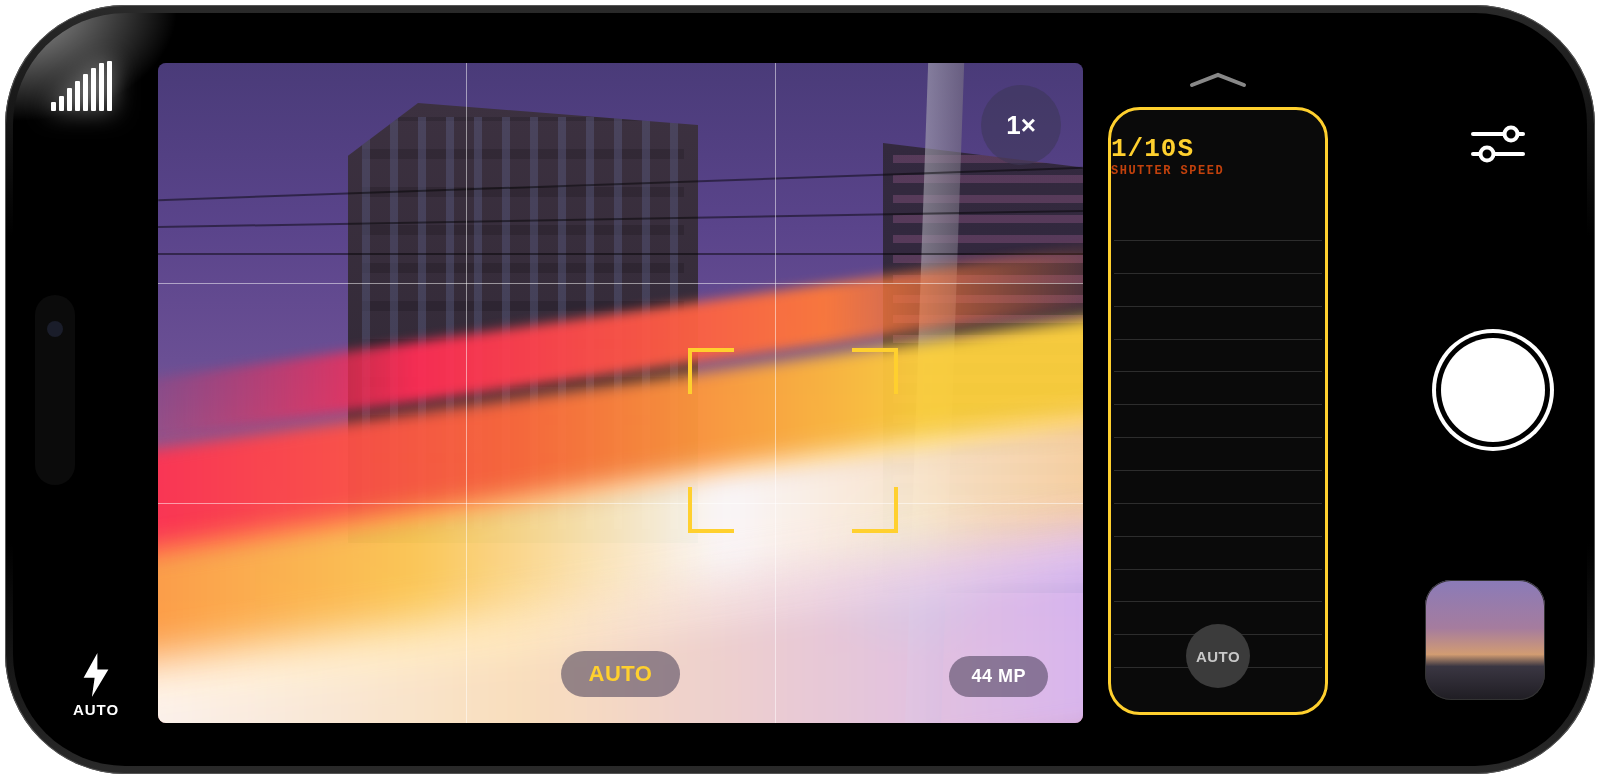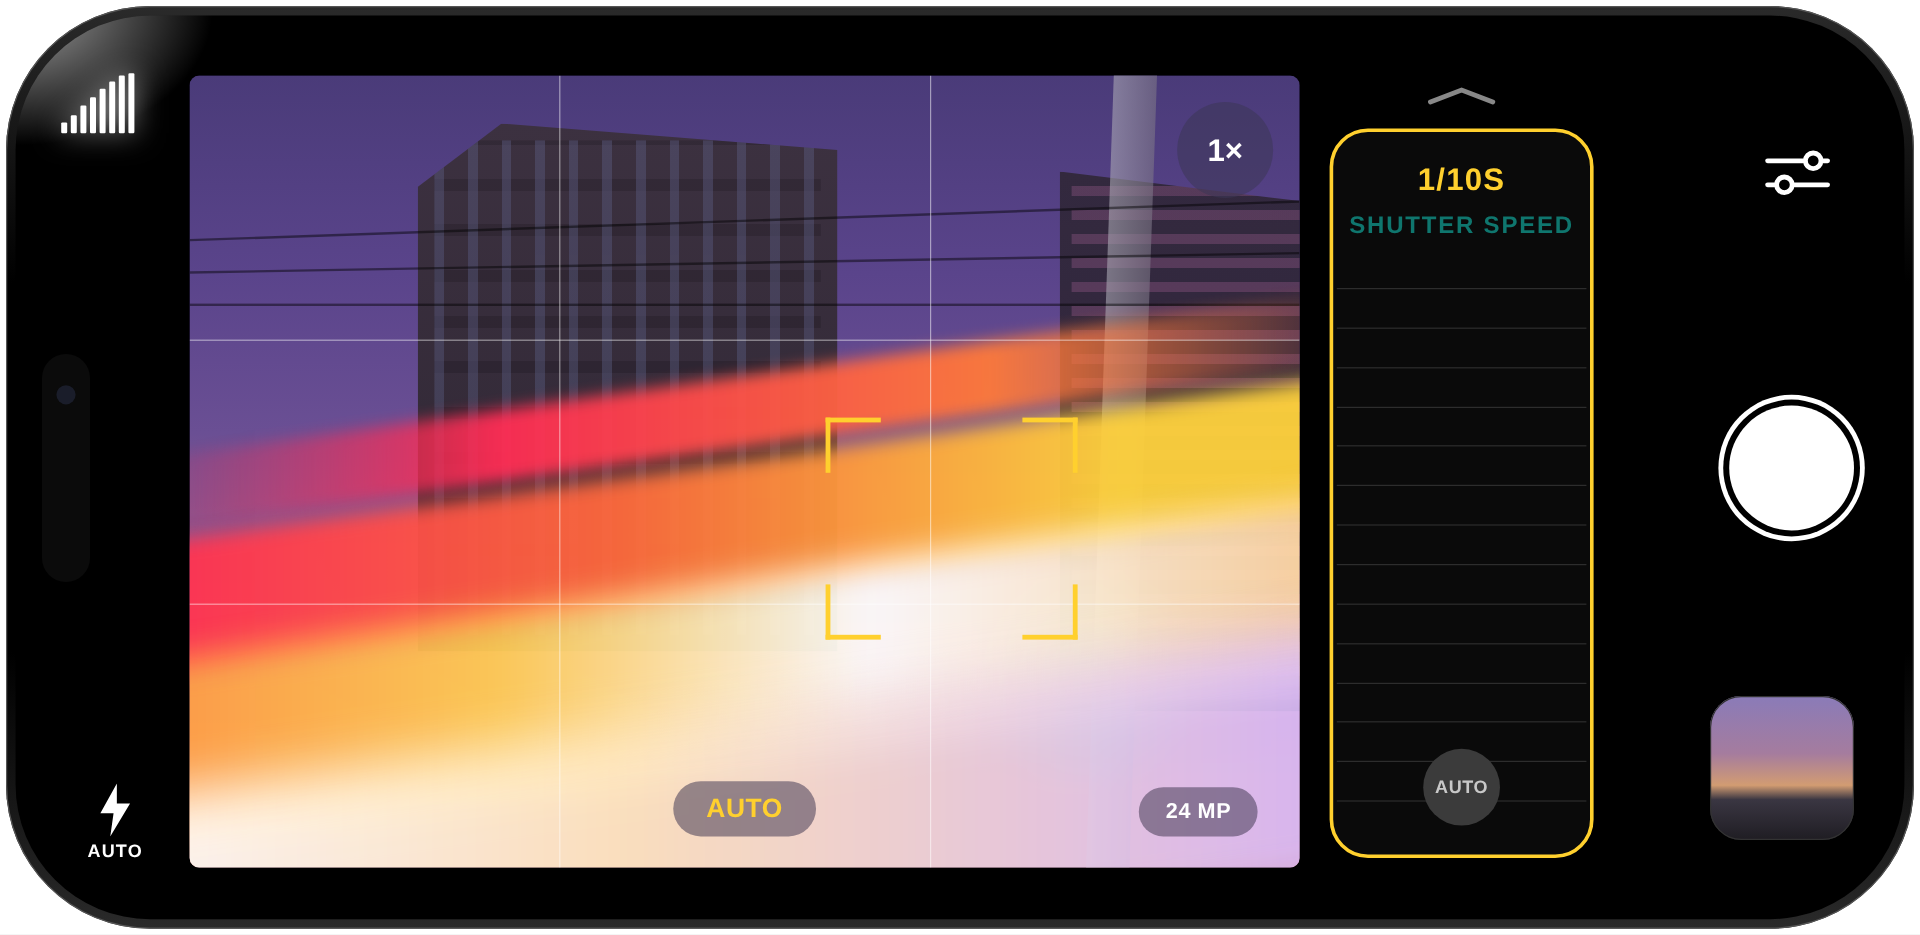--- a/index.html
+++ b/index.html
@@ -206,28 +206,28 @@
     border-radius: 32px;
     background: #0a0a0a;
     overflow:hidden;
   }
   .control-caret {
     position:absolute;
     left: 1095px; width:220px; top: 58px; height:28px;
     display:flex; justify-content:center;
   }
   .control-header {
-    text-align:center;
     padding: 24px 0 18px;
+    font-family: Liberation Mono, monospace;
   }
   .control-value {
     color:#ffd02e; font-weight:700; font-size:26px; letter-spacing:1px;
   }
   .control-label {
-    color:#0f766e; font-size:20px; font-weight:600; letter-spacing:1.5px; margin-top:12px;
+    color:#c2410c; font-size:12px; font-weight:600; letter-spacing:1.5px; margin-top:0;
   }
   .ticks {
     position:absolute; left:3px; right:3px; top:130px; bottom:12px;
     display:flex; flex-direction:column;
   }
   .ticks div { flex:1; border-top:1px solid #2d2d2d; }
   .auto-knob {
     position:absolute;
     left:50%; transform:translateX(-50%);
     bottom: 24px;
@@ -325,21 +325,21 @@
       </div>
 
       <div class="zoom-badge">
         <span>1×</span>
       </div>
 
       <div class="pill auto">
         <span>AUTO</span>
       </div>
       <div class="pill mp">
-        <span>24 MP</span>
+        <span>44 MP</span>
       </div>
     </div>
 
     <div class="control-caret">
       <svg width="60" height="18" viewBox="0 0 60 18">
         <path d="M4 14 L30 4 L56 14" stroke="#888" stroke-width="4" fill="none" stroke-linecap="round"></path>
       </svg>
     </div>
 
     <div class="control-slider">

